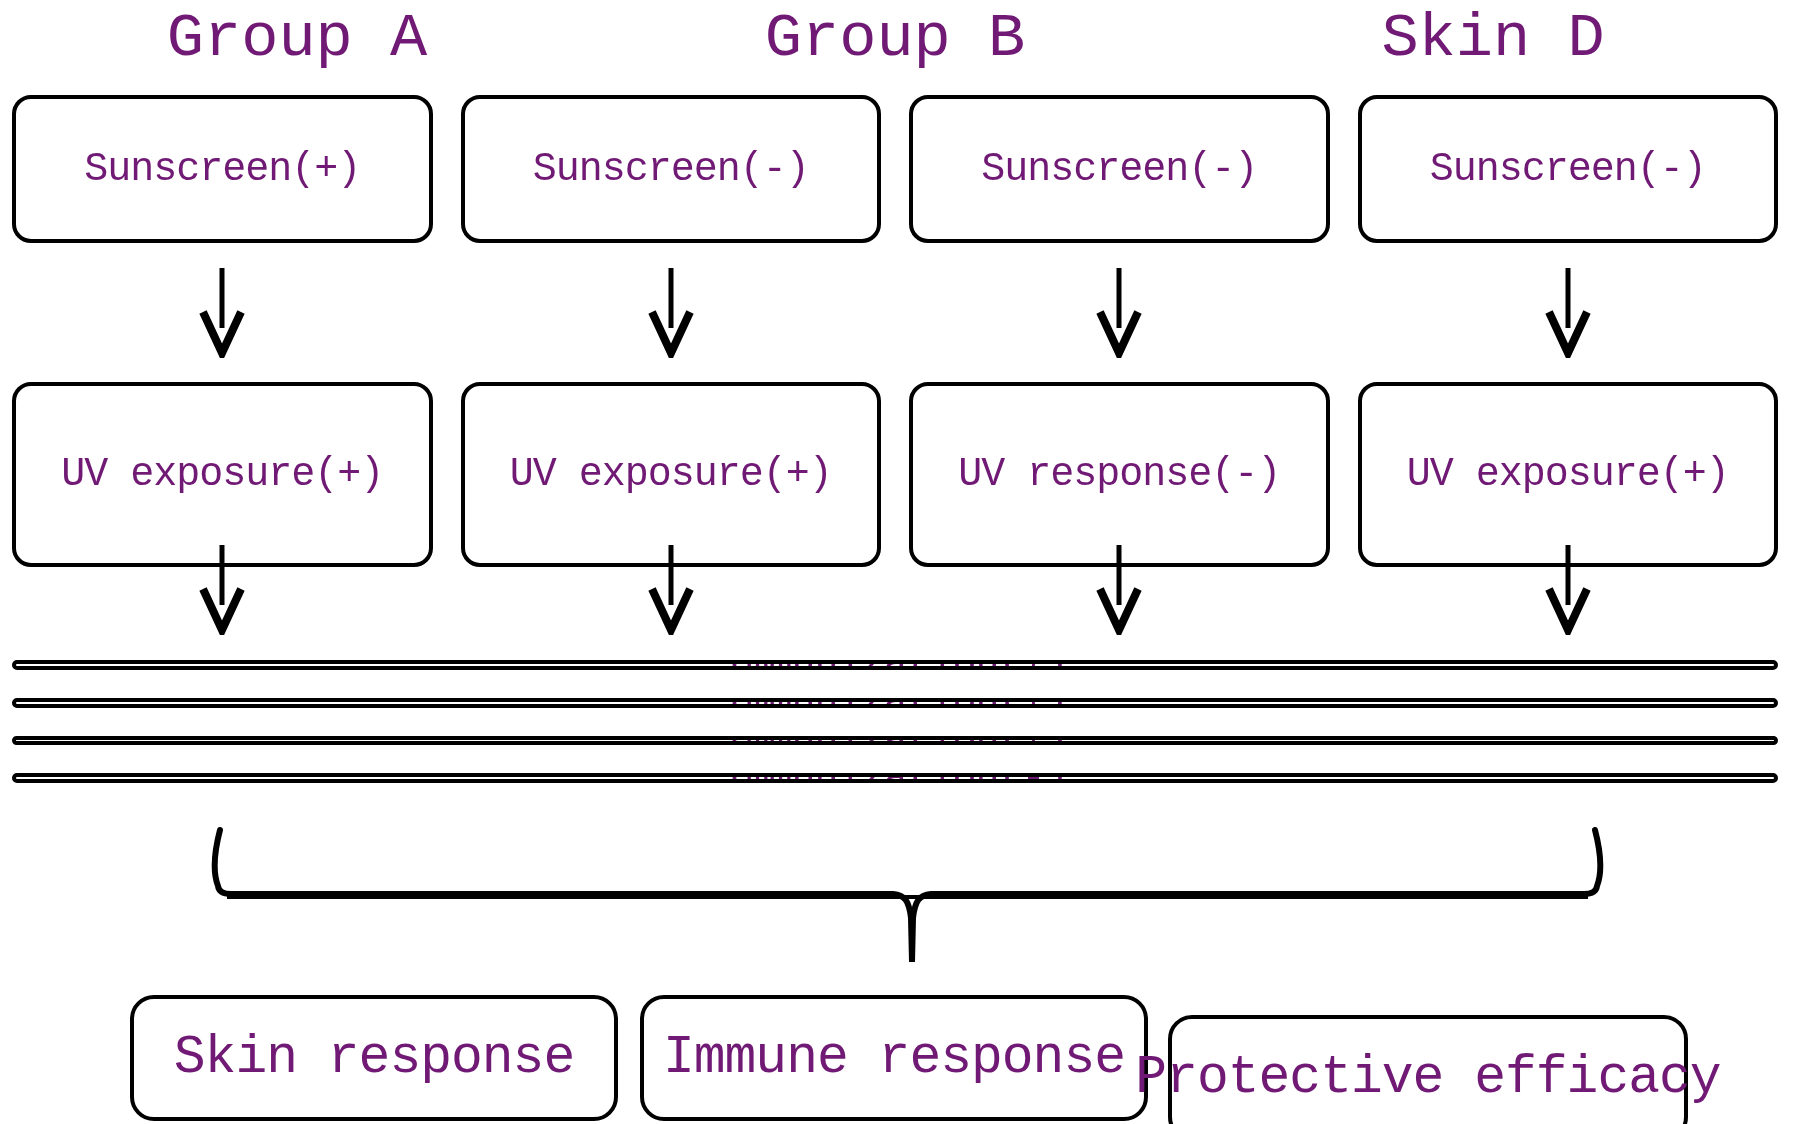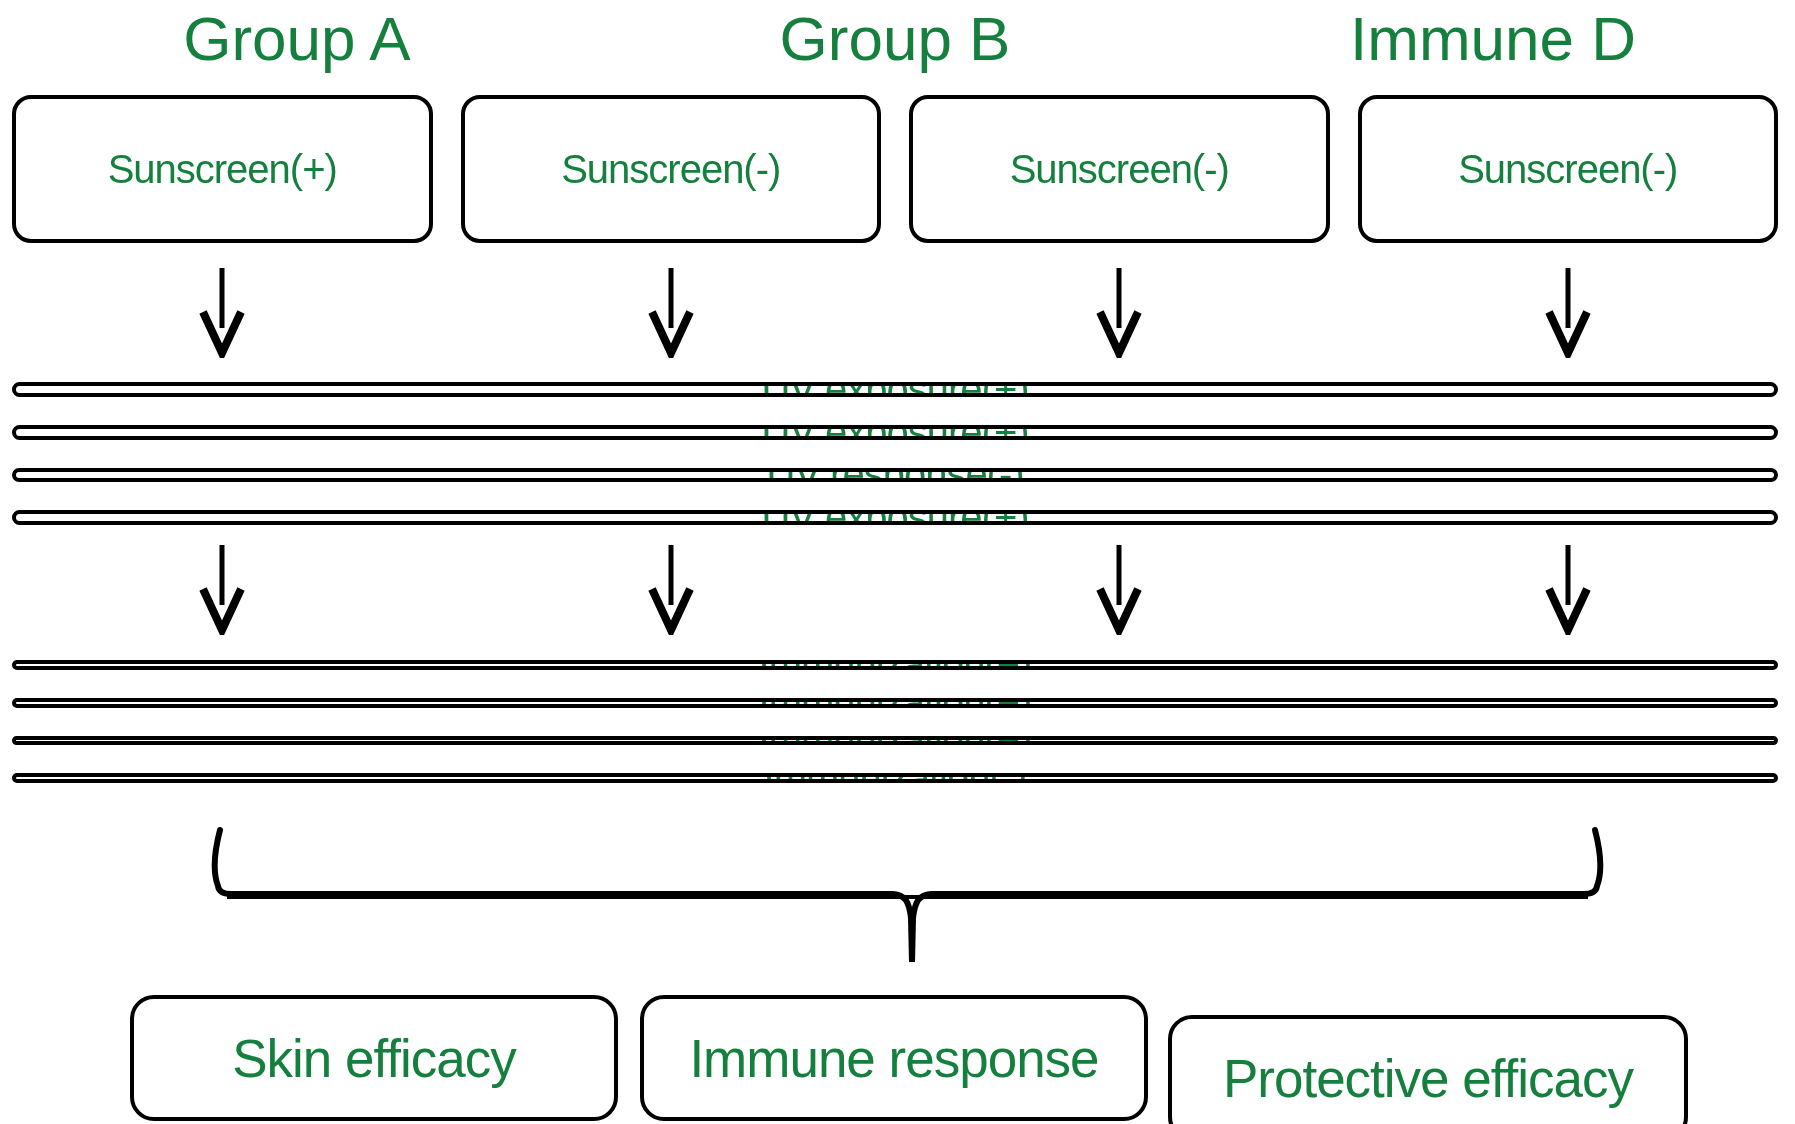--- a/index.html
+++ b/index.html
@@ -5,22 +5,22 @@
   html, body {
     margin: 0;
     padding: 0;
     background: #ffffff;
   }
   .canvas {
     position: relative;
     width: 1795px;
     height: 1124px;
     background: #ffffff;
-    font-family: Liberation Sans, sans-serif;
-    color: #15803d;
+    font-family: Liberation Mono, monospace;
+    color: #701a75;
     overflow: hidden;
   }
   .row {
     position: absolute;
     left: 12px;
     right: 17px;
     display: flex;
     gap: 28px;
   }
   .cell {
@@ -33,21 +33,21 @@
     top: 2px;
     height: 72px;
   }
   .group-title {
     font-size: 62px;
     letter-spacing: 0px;
     white-space: nowrap;
     font-weight: normal;
   }
   .noderow-1 { top: 95px;  height: 148px; }
-  .noderow-2 { top: 382px; height: 143px; flex-direction: column; }
+  .noderow-2 { top: 382px; height: 185px; }
   .noderow-3 { top: 660px; height: 123px; flex-direction: column; }
   .node {
     flex: 1;
     align-self: stretch;
     display: flex;
     align-items: center;
     justify-content: center;
     border: 4px solid #000000;
     border-radius: 19px;
     background: #ffffff;
@@ -85,21 +85,21 @@
   .outcome-protective { left: 1168px; width: 512px; margin-top: 20px; }
 </style>
 </head>
 <body>
 
 <div class="canvas">
 
   <div class="row titles-row">
     <div class="cell group-title">Group A</div>
     <div class="cell group-title">Group B</div>
-    <div class="cell group-title">Immune D</div>
+    <div class="cell group-title">Skin D</div>
   </div>
 
   <div class="row noderow-1">
     <div class="node">Sunscreen(+)</div>
     <div class="node">Sunscreen(-)</div>
     <div class="node">Sunscreen(-)</div>
     <div class="node">Sunscreen(-)</div>
   </div>
 
   <div class="row arrowrow-1">
@@ -178,17 +178,17 @@
              C 700 77, 704 83, 706 100
              L 707 144
              L 708 100
              C 710 83, 714 77, 726 76
              L 1379 76
              Q 1391 76, 1392 68
              C 1397 55, 1396 35, 1390 12" fill="none" stroke="#000000" stroke-width="6" stroke-linecap="round"></path>
     <line x1="22" y1="79" x2="1383" y2="79" stroke="#000000" stroke-width="4"></line>
   </svg>
 
-  <div class="outcome outcome-skin">Skin efficacy</div>
+  <div class="outcome outcome-skin">Skin response</div>
   <div class="outcome outcome-immune">Immune response</div>
   <div class="outcome outcome-protective">Protective efficacy</div>
 
 </div>
 
 </body></html>

